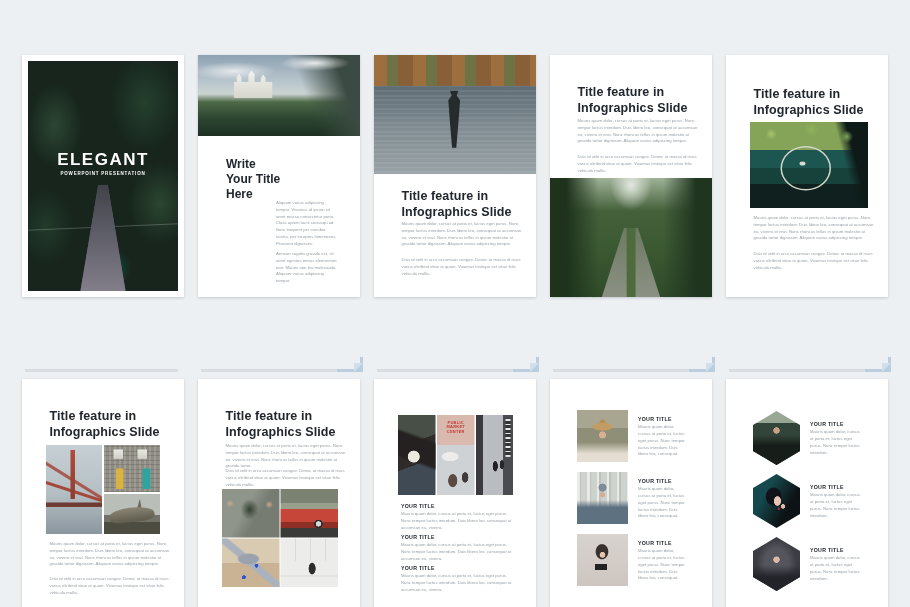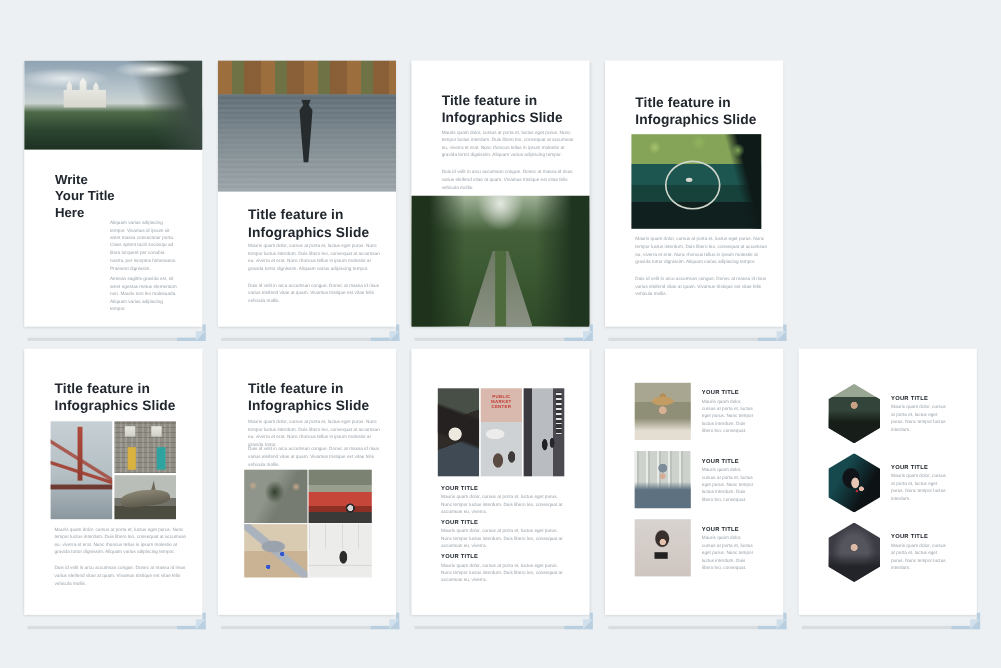--- a/index.html
+++ b/index.html
@@ -4,21 +4,21 @@
 <title>Elegant PowerPoint Presentation Template Preview</title>
 <style>
   * { margin:0; padding:0; box-sizing:border-box; }
   html,body { background:#edf0f2; }
   body { font-family:"Liberation Sans", sans-serif; }
   .board { position:relative; width:910px; height:607px; background:#edf0f2; padding:55px 22px 0; overflow:hidden; }
   .row { display:flex; gap:14px; }
   .row + .row { margin-top:10px; }
 
   
-  .page { position:relative; width:162px; height:252px; flex:0 0 auto; }
+  .page { position:relative; width:162px; height:314px; flex:0 0 auto; }
   .page-inner {
     position:absolute; top:0; left:0; width:324px; height:484px;
     transform:scale(.5); transform-origin:0 0;
     background:#fff; overflow:hidden;
     box-shadow:0 2px 5px rgba(40,60,80,.22);
   }
   .sheet { position:absolute; left:3px; right:6px; bottom:-3px; height:3px; background:#d8dde1; }
   .fold { position:absolute; right:-3px; bottom:-3px; width:26px; height:15px;
           border-right:3px solid #b9cfe0; border-bottom:3px solid #b9cfe0; }
   .fold::before { content:""; position:absolute; right:-3px; bottom:-3px; width:9px; height:9px; background:#cfdfec; }
@@ -260,20 +260,31 @@
   .s10-item2 { left:168px; top:210px; width:100px; }
   .s10-item3 { left:168px; top:336px; width:100px; }
 </style>
 </head>
 <body>
 
 <div class="board">
 
   <div class="row">
 
+    <article class="page">
+      <div class="page-inner">
+        <div class="photo p-cover">
+          <div class="cover-text">
+            <div class="cover-title">ELEGANT</div>
+            <div class="cover-sub">POWERPOINT PRESENTATION</div>
+          </div>
+        </div>
+      </div>
+      <span class="sheet"></span>
+    </article>
 
     <article class="page">
       <div class="page-inner">
         <div class="photo p-castle"></div>
         <h2 class="h-intro s2-title"><span>Write</span><br><span>Your Title</span><br><span>Here</span></h2>
         <p class="body-txt s2-p1">Aliquam varius adipiscing tempor. Vivamus id ipsum sit amet massa consectetur porta. Class aptent taciti sociosqu ad litora torquent per conubia nostra, per inceptos himenaeos. Praesent dignissim.</p>
         <p class="body-txt s2-p2">Aenean sagittis gravida est, sit amet egestas metus elementum non. Mauris non leo malesuada. Aliquam varius adipiscing tempor.</p>
       </div>
       <span class="sheet"></span>
       <span class="fold"></span>

